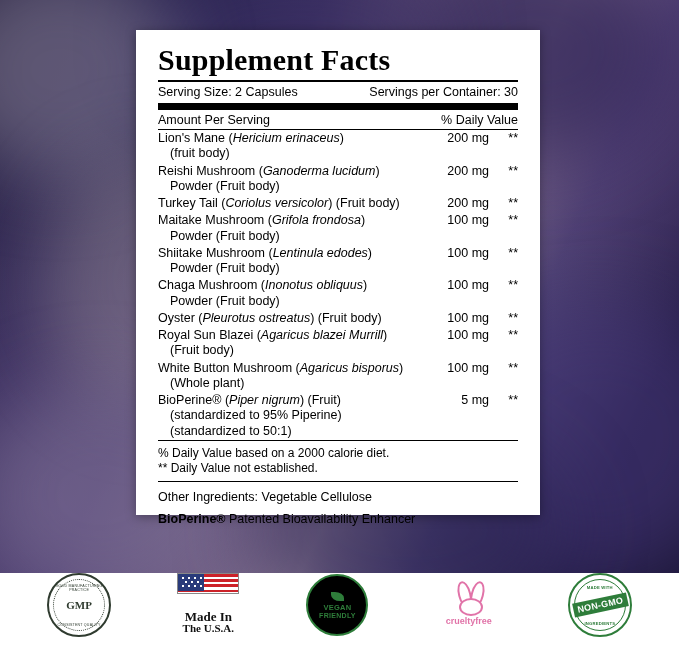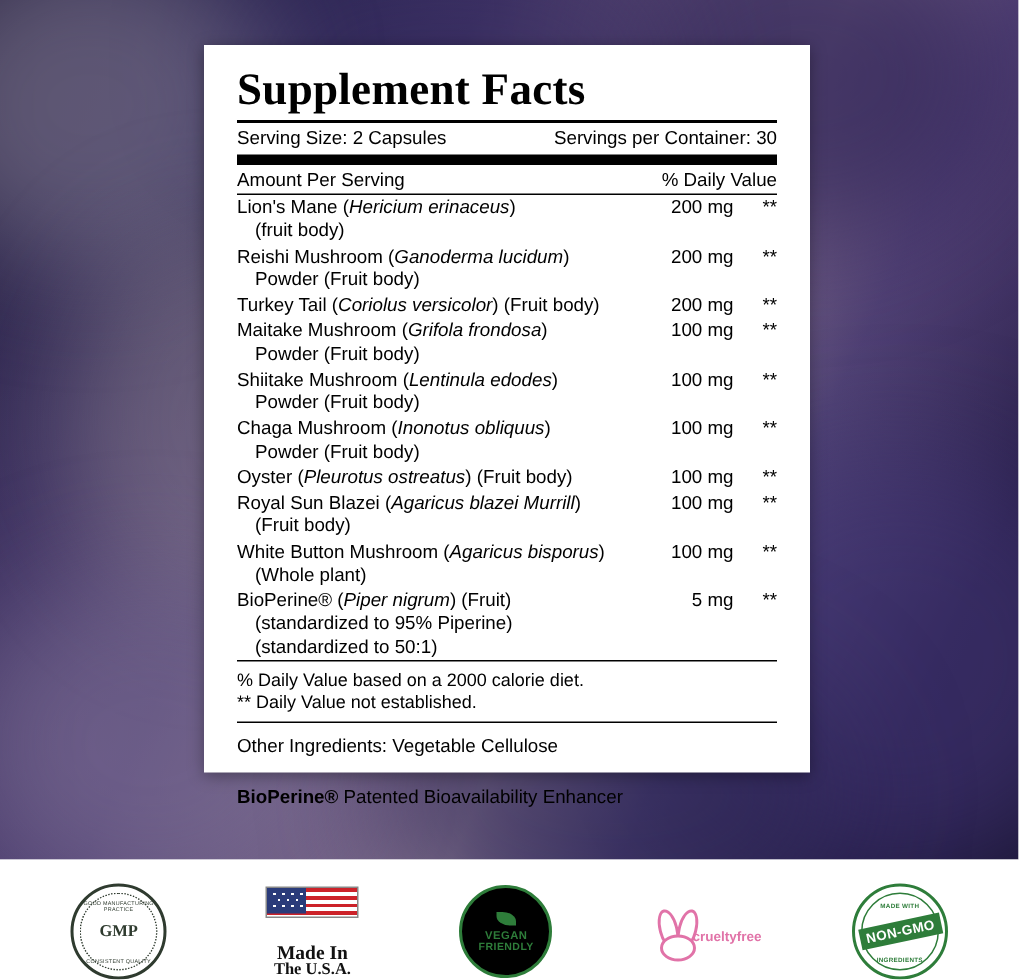--- a/index.html
+++ b/index.html
@@ -116,34 +116,33 @@
     line-height: 1.3;
     padding: 5px 0 4px 0;
   }
   .other-ing {
     font-size: 12.5px;
     padding: 8px 0 0 0;
   }
   .bioperine-line {
     font-size: 12.5px;
     padding: 8px 0 0 0;
-    margin-top: 12px;
   }
   .bioperine-line b { font-weight: bold; }
 
   
   .badge-strip {
     position: absolute;
     left: 0;
     top: 573px;
     width: 679px;
     height: 80px;
     background: #ffffff;
     display: flex;
-    align-items: flex-end;
+    align-items: flex-start;
     justify-content: space-around;
     padding: 0 32px;
     box-sizing: border-box;
     gap: 34px;
   }
   .badge {
     width: 72px;
     height: 64px;
     position: relative;
     display: flex;
@@ -224,21 +223,21 @@
     color: #2e7d3a;
   }
   .vegan .leaf {
     width: 13px; height: 9px; border-radius: 0 70% 0 70%;
     background: #2e7d3a; margin-bottom: 2px;
   }
   .vegan-t1 { font-size: 7.5px; font-weight: bold; letter-spacing: .3px; }
   .vegan-t2 { font-size: 7px; font-weight: bold; letter-spacing: .3px; }
 
   
-  .cf { width: 78px; height: 60px; display:flex; flex-direction: row; align-items:center; justify-content:center;}
+  .cf { width: 78px; height: 60px; display:flex; flex-direction: column; align-items:center; justify-content:center;}
   .cf-bunny { position: relative; width: 40px; height: 34px; }
   .cf-ear {
     position: absolute; width: 9px; height: 22px; border: 2px solid #e173a8;
     border-radius: 50% 50% 45% 45%; background: #fff;
   }
   .cf-ear.l { left: 9px; top: 0; transform: rotate(-14deg); }
   .cf-ear.r { left: 22px; top: 0; transform: rotate(14deg); }
   .cf-head {
     position: absolute; left: 10px; top: 17px; width: 20px; height: 14px;
     border: 2px solid #e173a8; border-radius: 50%; background: #fff;

